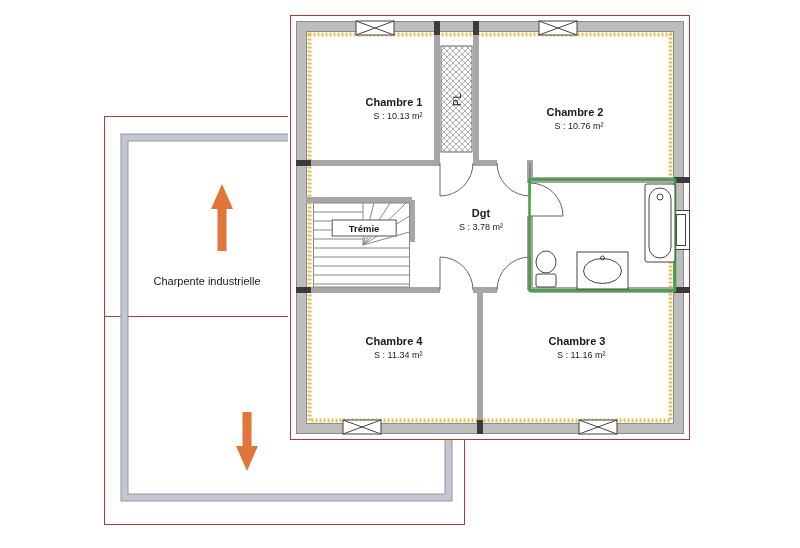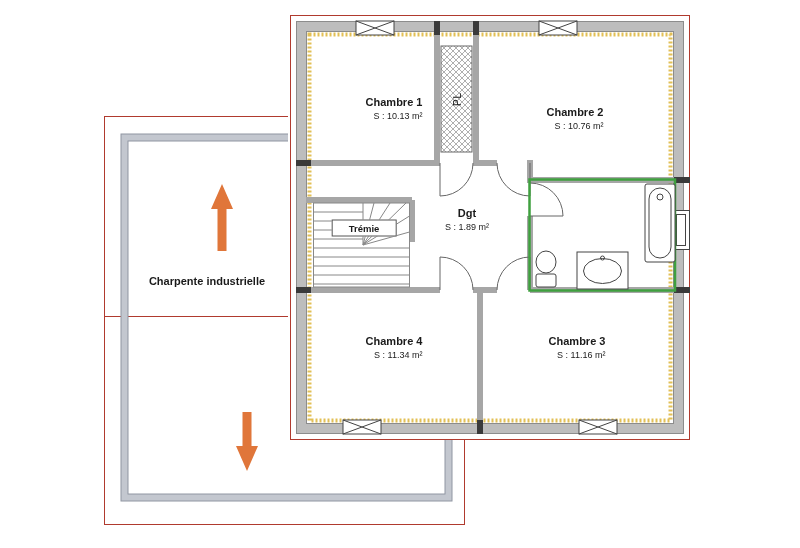--- a/index.html
+++ b/index.html
@@ -6,21 +6,21 @@
   html,body { background:#ffffff; font-family:"Liberation Sans", sans-serif; }
   .canvas { position:relative; width:800px; height:548px; background:#ffffff; overflow:hidden; }
   .canvas > svg { position:absolute; left:0; top:0; z-index:1; }
   .label { position:absolute; transform:translate(-50%,-50%); text-align:center;
            color:#1a1a1a; white-space:nowrap; z-index:2; }
   .room-name { font-size:11px; font-weight:bold; line-height:13px; }
   .room-area { font-size:9px; line-height:12px; margin-top:1px;text-align:right; }
   .tremie { font-size:9.5px; font-weight:bold; background:#ffffff;
             border:1px solid #555; padding:2px 16px; z-index:3; }
   .pl { font-size:10px; transform:translate(-50%,-50%) rotate(-90deg); letter-spacing:1px; }
-  .charpente { font-size:11px; font-weight:bold; }
+  .charpente { font-size:11px; font-weight:normal; }
 </style>
 </head>
 <body>
 
 <div class="canvas">
 
   <svg width="800" height="548" viewBox="0 0 800 548">
     <defs>
       <pattern id="hatch" width="6" height="6" patternUnits="userSpaceOnUse">
         <path d="M0 6 L6 0 M0 0 L6 6" stroke="#9a9a9a" stroke-width="0.8" fill="none"></path>
@@ -145,23 +145,23 @@
   <div class="label" style="left:394px; top:109px;">
     <div class="room-name">Chambre 1</div>
     <div class="room-area">S : 10.13 m²</div>
   </div>
 
   <div class="label" style="left:575px; top:119px;">
     <div class="room-name">Chambre 2</div>
     <div class="room-area">S : 10.76 m²</div>
   </div>
 
-  <div class="label" style="left:467px; top:220px;">
+  <div class="label" style="left:481px; top:220px;">
     <div class="room-name">Dgt</div>
-    <div class="room-area">S : 1.89 m²</div>
+    <div class="room-area">S : 3.78 m²</div>
   </div>
 
 
   <div class="label" style="left:394px; top:348px;">
     <div class="room-name">Chambre 4</div>
     <div class="room-area">S : 11.34 m²</div>
   </div>
 
   <div class="label" style="left:577px; top:348px;">
     <div class="room-name">Chambre 3</div>

